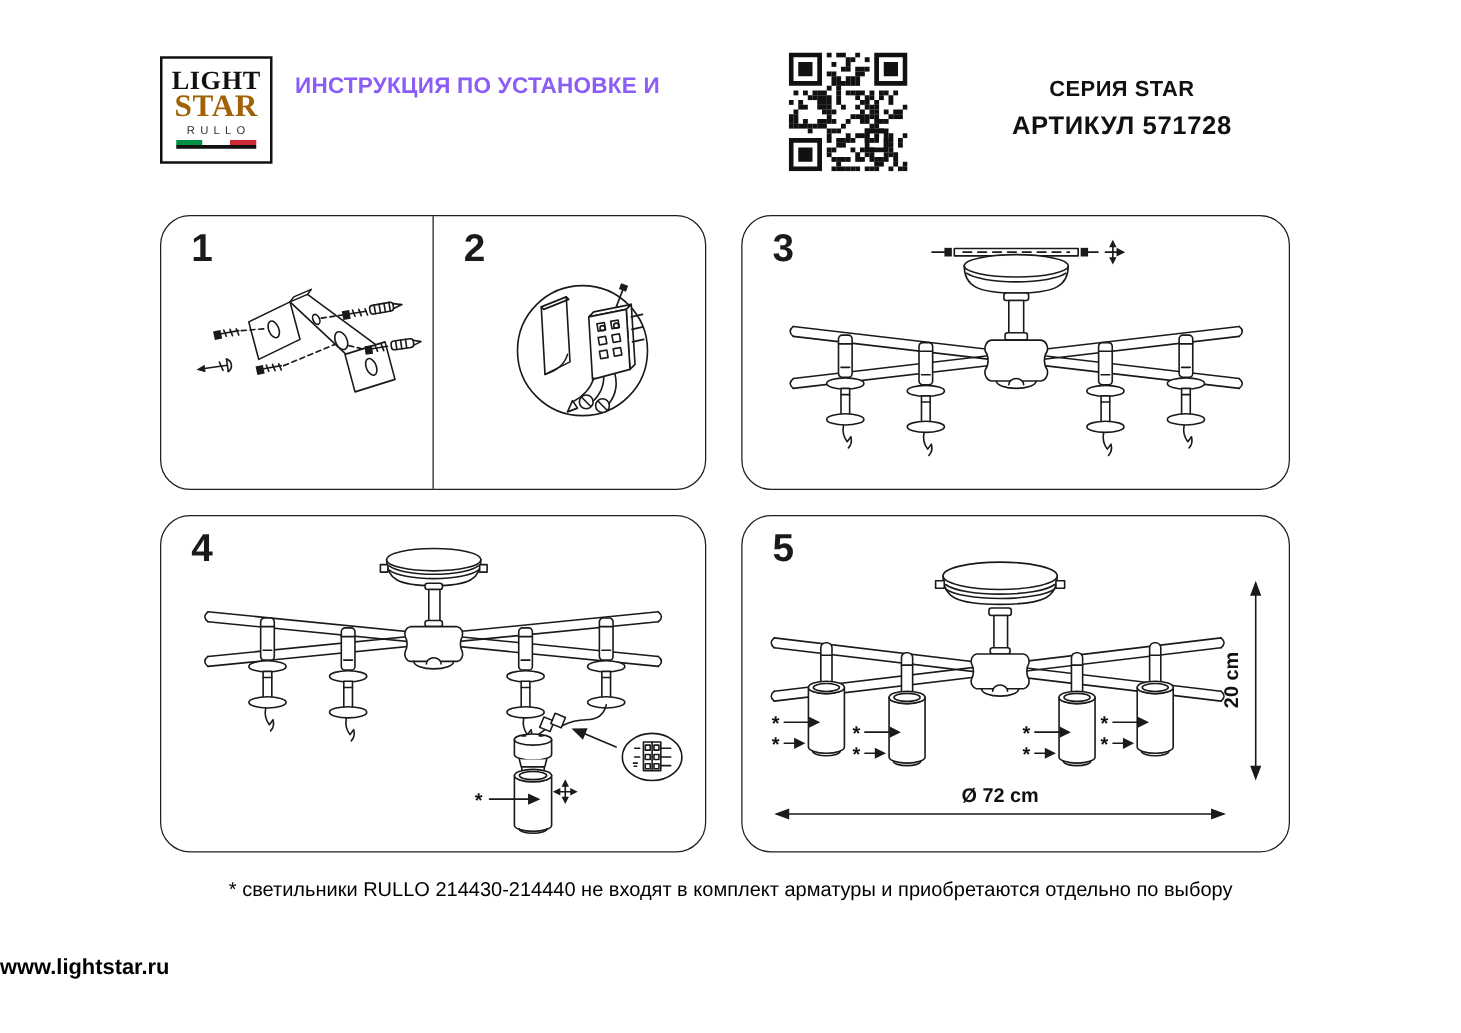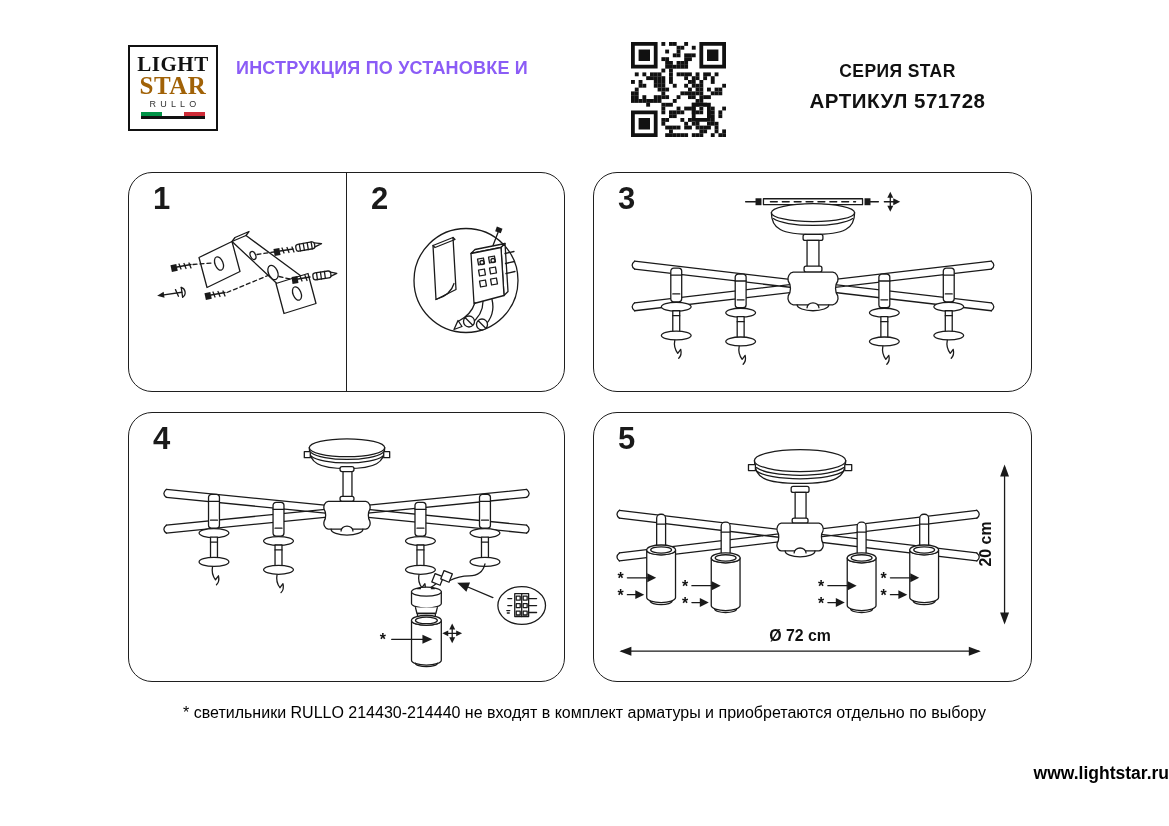--- a/index.html
+++ b/index.html
@@ -43,21 +43,21 @@
   svg .ln { stroke:#1a1a1a; stroke-width:1.3; fill:none; stroke-linecap:round; stroke-linejoin:round; }
   svg .wf { fill:#fff; }
   svg .bf { fill:#1a1a1a; stroke:none; }
   svg .ah { fill:#1a1a1a; stroke:none; }
   svg text { font-family:"Liberation Sans",sans-serif; fill:#111; stroke:none; font-weight:700; }
   svg text.sym { font-size:16px; }
   svg text.dim { font-size:16px; }
 
   
   .footnote { position:absolute; left:0; top:704px; width:100%; text-align:center; font-size:16px; color:#000; }
-  .footer-url { position:absolute; left:0; top:763px; width:100%; text-align:right; font-size:17.5px; font-weight:700; color:#000; }
+  .footer-url { position:absolute; left:0; top:763px; width:100%; text-align:left; font-size:17.5px; font-weight:700; color:#000; }
 </style>
 </head>
 <body>
 
 <div class="sheet">
 
   <div class="logo-box">
     <div class="logo-light">LIGHT</div>
     <div class="logo-star">STAR</div>
     <div class="logo-group">RULLO</div>

